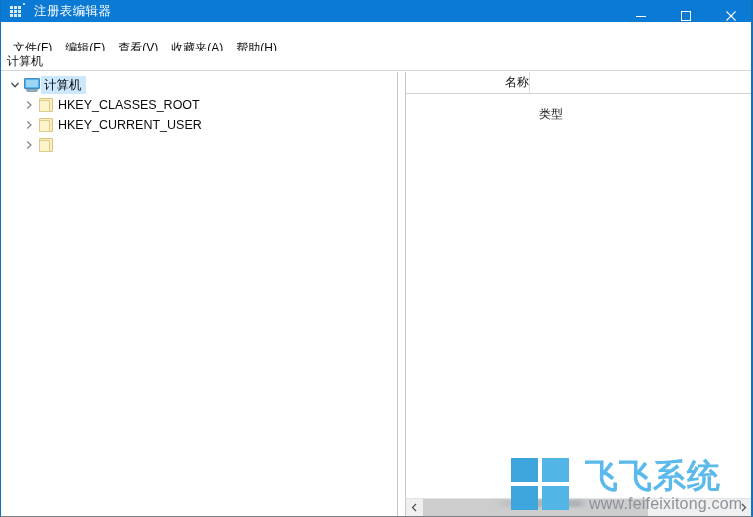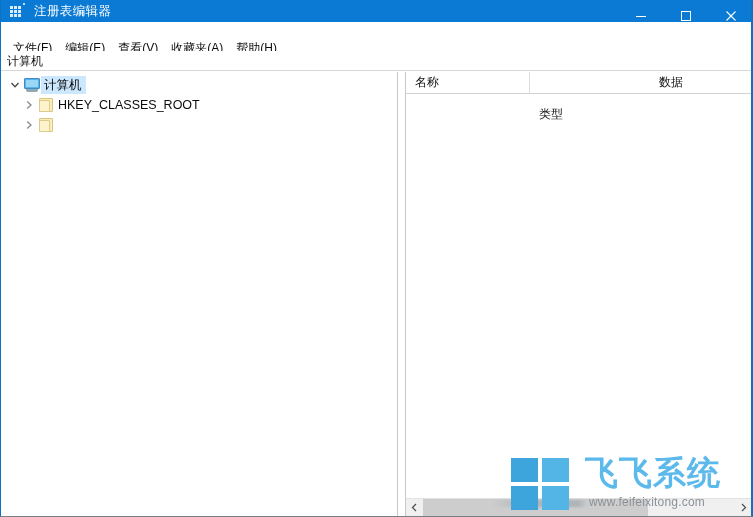--- a/index.html
+++ b/index.html
@@ -254,21 +254,21 @@
   }
   .col {
     font-size: 12px;
     color: #111111;
     line-height: 20px;
     padding-left: 9px;
     border-right: 1px solid #dcdcdc;
     box-sizing: border-box;
     white-space: nowrap;
   }
-  .col-name { width: 124px; }
+  .col-name { width: 124px; text-align: right; }
   .col-type { width: 120px; margin-top: 32px; }
   .col-data { flex: 1 1 auto; border-right: none; }
   .list-body {
     height: 400px;
     background: #ffffff;
   }
 
   
   .hscroll {
     position: absolute;
@@ -340,27 +340,27 @@
   .wm-brand {
     position: absolute;
     left: 92px;
     top: 2px;
     font-size: 33px;
     font-weight: bold;
     color: #5bbaeb;
     letter-spacing: 1px;
     line-height: 40px;
     white-space: nowrap;
-    font-family: Liberation Mono, monospace;
+    font-family: Liberation Serif, serif;
   }
   .wm-url {
     position: absolute;
     left: 96px;
     top: 41px;
-    font-size: 12px;
+    font-size: 16px;
     color: #8c9299;
     white-space: nowrap;
     letter-spacing: .2px;
   }
   .wm-shadow {
     position: absolute;
     left: 0;
     top: 46px;
     width: 95px;
     height: 7px;
@@ -446,45 +446,56 @@
               <polyline points="3.2,1.5 7,5 3.2,8.5" fill="none" stroke="#8a8a8a" stroke-width="1.3"></polyline>
             </svg>
           </span>
           <span class="icon-folder">
             <span class="back"></span>
               <span class="front"></span>
           </span>
           <span class="node-label">HKEY_CLASSES_ROOT</span>
         </div>
 
-
-
         <div class="tree-row child">
           <span class="twisty">
             <svg width="10" height="10" viewBox="0 0 10 10" aria-hidden="true">
               <polyline points="3.2,1.5 7,5 3.2,8.5" fill="none" stroke="#8a8a8a" stroke-width="1.3"></polyline>
             </svg>
           </span>
           <span class="icon-folder">
             <span class="back"></span>
               <span class="front"></span>
           </span>
+          <span class="node-label">HKEY_CURRENT_USER</span>
+        </div>
+
+
+        <div class="tree-row child">
+          <span class="twisty">
+            <svg width="10" height="10" viewBox="0 0 10 10" aria-hidden="true">
+              <polyline points="3.2,1.5 7,5 3.2,8.5" fill="none" stroke="#8a8a8a" stroke-width="1.3"></polyline>
+            </svg>
+          </span>
+          <span class="icon-folder">
+            <span class="back"></span>
+              <span class="front"></span>
+          </span>
         </div>
 
 
       </div>
     </div>
 
     <div class="splitter"></div>
 
     <div class="right-pane">
       <div class="list-header">
         <div class="col col-name">名称</div>
         <div class="col col-type">类型</div>
-        <div class="col col-data">数据</div>
       </div>
       <div class="list-body"></div>
 
       <div class="hscroll">
         <div class="scroll-arrow">
           <svg width="9" height="9" viewBox="0 0 9 9" aria-hidden="true">
             <polyline points="6,1 2.5,4.5 6,8" fill="none" stroke="#4d4d4d" stroke-width="1.2"></polyline>
           </svg>
         </div>
         <div class="scroll-track">

